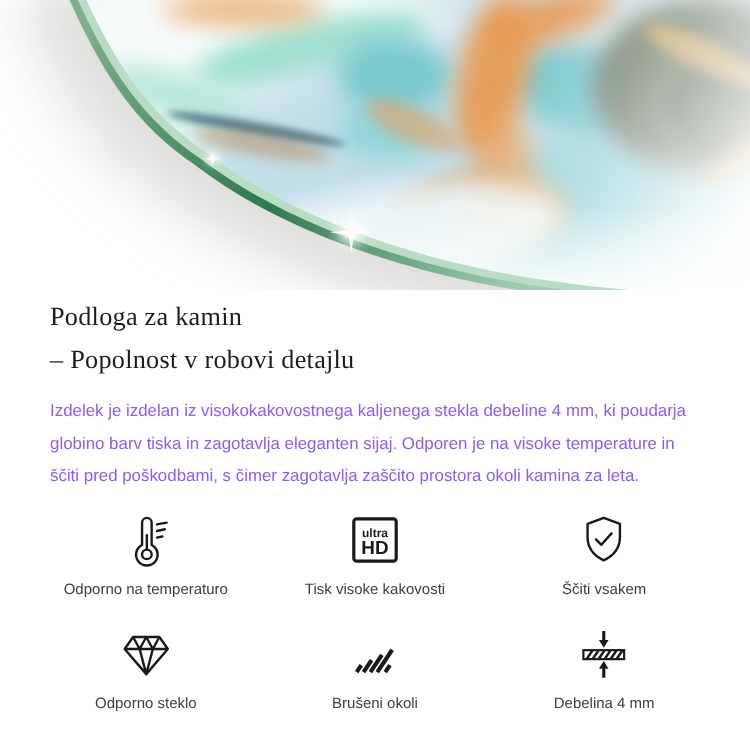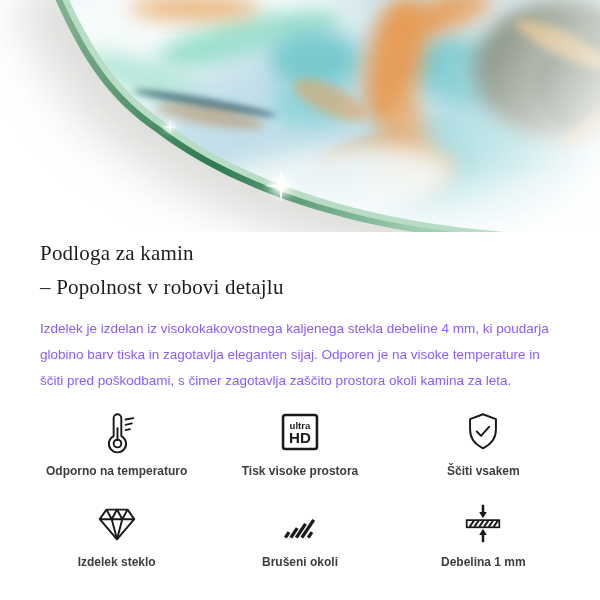--- a/index.html
+++ b/index.html
@@ -33,21 +33,21 @@
 
   .features {
     display:grid;
     grid-template-columns:1fr 1fr 1fr;
     padding:0 25px;
     margin-top:13px;
     row-gap:20px;
   }
   .feature { display:flex; flex-direction:column; align-items:center; }
   .feature .ic { height:50px; display:flex; align-items:center; justify-content:center; }
-  .feature .lbl { margin-top:7px; font-size:12px; color:#3d3d3d; white-space:nowrap;font-weight:bold; }
+  .feature .lbl { margin-top:7px; font-size:12px; color:#3d3d3d; white-space:nowrap; }
 
   .fi { stroke:#191919; fill:none; stroke-width:2; }
 </style>
 </head>
 <body>
 
 <div class="hero">
   <svg width="600" height="232" viewBox="0 0 600 232">
     <defs>
       <filter id="b18" x="-60%" y="-60%" width="220%" height="220%">
@@ -153,41 +153,41 @@
   </div>
 
   <div class="feature">
     <div class="ic">
       <svg width="44" height="44" viewBox="0 0 48 48">
         <rect x="5.5" y="5.5" width="37" height="37" rx="2.5" fill="none" stroke="#191919" stroke-width="2.8"></rect>
         <text x="24" y="21" font-size="10.5" font-weight="bold" font-family="Liberation Sans, sans-serif" fill="#191919" text-anchor="middle">ultra</text>
         <text x="24" y="36.5" font-size="16.5" font-weight="bold" font-family="Liberation Sans, sans-serif" fill="#191919" text-anchor="middle">HD</text>
       </svg>
     </div>
-    <div class="lbl">Tisk visoke prostora</div>
+    <div class="lbl">Tisk visoke kakovosti</div>
   </div>
 
   <div class="feature">
     <div class="ic">
       <svg width="46" height="46" viewBox="0 0 48 48">
         <path class="fi" d="M24,5.5 L37.5,10.5 V21.5 C37.5,31.5 31.5,37.5 24,41 C16.5,37.5 10.5,31.5 10.5,21.5 V10.5 Z" stroke-width="2.2" stroke-linejoin="round"></path>
         <path class="fi" d="M17.5,23.5 L22,28 L30.5,18.5" stroke-width="2.2" stroke-linecap="round" stroke-linejoin="round"></path>
       </svg>
     </div>
     <div class="lbl">Ščiti vsakem</div>
   </div>
 
   <div class="feature">
     <div class="ic">
       <svg width="46" height="46" viewBox="0 0 48 48">
         <path class="fi" d="M13,10 L35,10 L42,20 L24,41 L6,20 Z" stroke-width="1.8" stroke-linejoin="round"></path>
         <path class="fi" d="M13,10 L18.5,20 L24,10 L29.5,20 L35,10 M6,20 H42 M18.5,20 L24,41 L29.5,20" stroke-width="1.8" stroke-linejoin="round"></path>
       </svg>
     </div>
-    <div class="lbl">Izdelek steklo</div>
+    <div class="lbl">Odporno steklo</div>
   </div>
 
   <div class="feature">
     <div class="ic">
       <svg width="44" height="44" viewBox="0 0 48 48">
         <g stroke="#191919" stroke-width="3.6">
           <path d="M8,40 L12,34"></path>
           <path d="M14,40 L21,29.5"></path>
           <path d="M20,40 L30,25"></path>
           <path d="M26,40 L39,20.5"></path>
@@ -209,16 +209,16 @@
           <path d="M25,28 L29.5,21.5"></path>
             <path d="M30,28 L34.5,21.5"></path>
             <path d="M35,28 L39.5,21.5"></path>
         </g>
         <path d="M24,5 V13" stroke="#191919" stroke-width="2.6"></path>
         <polygon points="24,19 20,12.5 28,12.5" fill="#191919"></polygon>
         <path d="M24,44 V36" stroke="#191919" stroke-width="2.6"></path>
         <polygon points="24,30 20,36.5 28,36.5" fill="#191919"></polygon>
       </svg>
     </div>
-    <div class="lbl">Debelina 1 mm</div>
+    <div class="lbl">Debelina 4 mm</div>
   </div>
 
 </div>
 
 </body></html>

